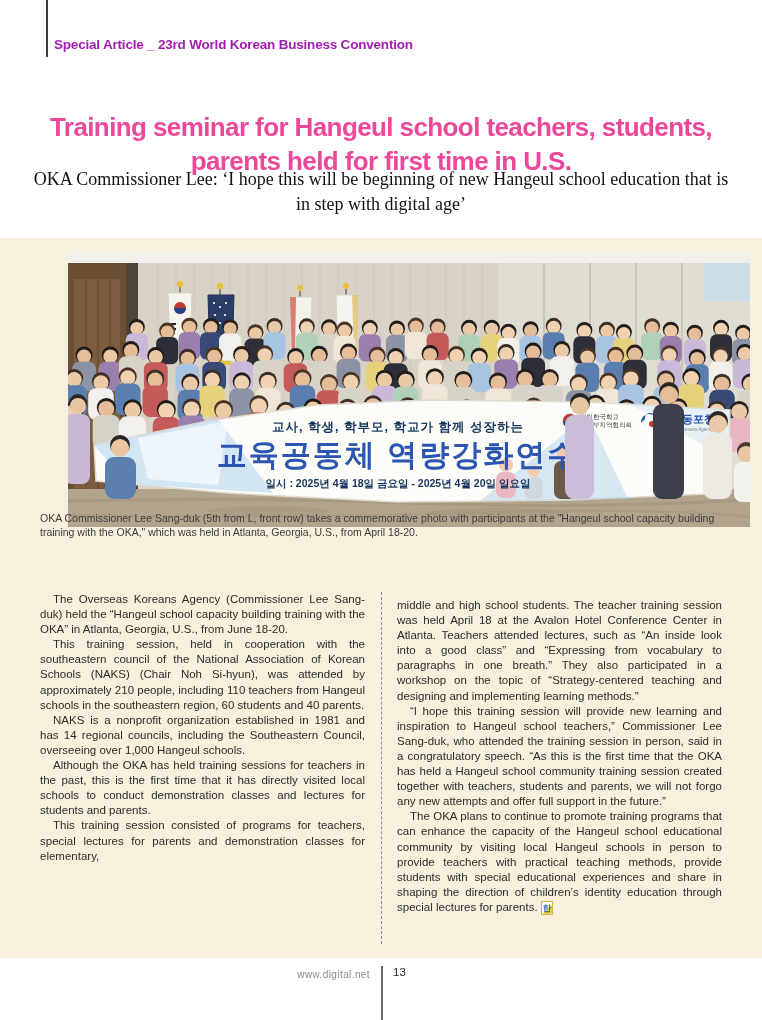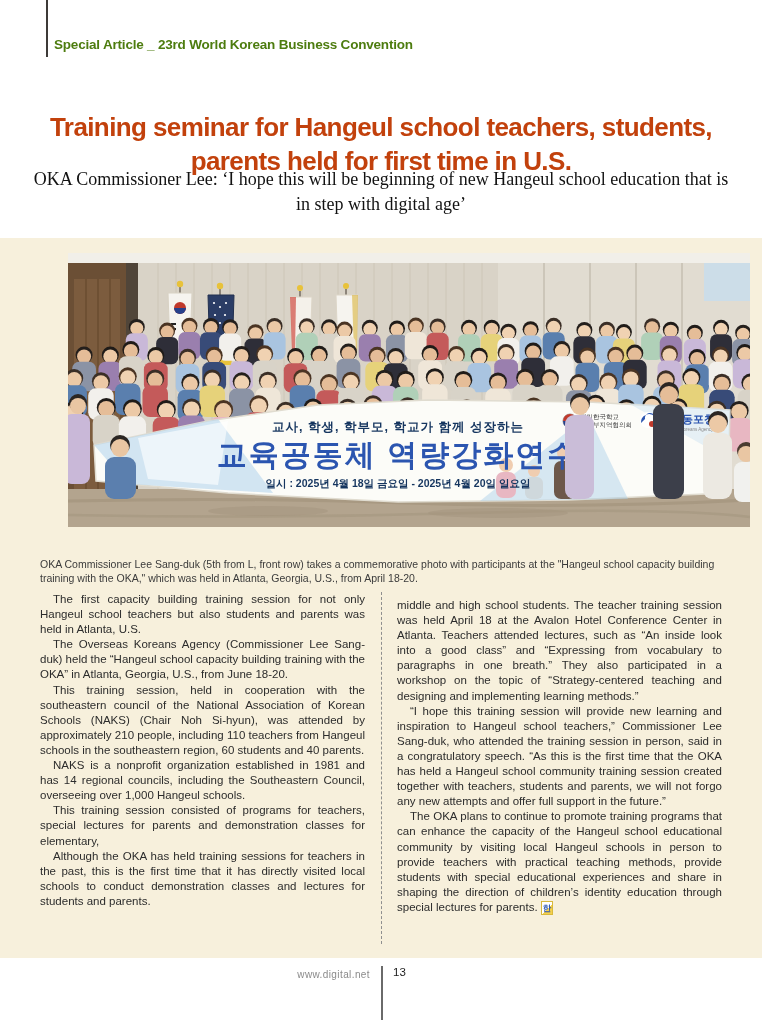--- a/index.html
+++ b/index.html
@@ -1,27 +1,27 @@
 <!DOCTYPE html>
 <html><head>
 <meta charset="utf-8">
 <style>
   html,body{margin:0;padding:0;background:#ffffff;}
   .page{position:relative;width:762px;height:1020px;background:#ffffff;overflow:hidden;
         font-family:"Liberation Sans",sans-serif;}
   .band{position:absolute;left:0;top:238px;width:762px;height:720px;background:#F7F0DC;}
   .kicker-line{position:absolute;left:46px;top:0;width:2px;height:57px;background:#3d3a38;}
-  .kicker{position:absolute;left:54px;top:37px;font-size:13.5px;font-weight:bold;color:#4d7c0f;letter-spacing:-0.2px;}
-  .title{position:absolute;left:0;top:110px;width:762px;text-align:center;color:#c2410c;
+  .kicker{position:absolute;left:54px;top:37px;font-size:13.5px;font-weight:bold;color:#a21caf;letter-spacing:-0.2px;}
+  .title{position:absolute;left:0;top:110px;width:762px;text-align:center;color:#ec4899;
          font-weight:bold;font-size:26px;line-height:34px;letter-spacing:-0.6px;}
   .subtitle{position:absolute;left:31px;top:167px;width:700px;text-align:center;
             font-family:"Liberation Serif","DejaVu Serif",serif;font-size:18px;line-height:25px;color:#121212;}
   .photo{position:absolute;left:40px;top:253px;width:682px;height:274px;padding-left:28px;}
   .photo svg{display:block;}
-  .caption{position:absolute;left:40px;top:558px;width:682px;font-size:10.5px;line-height:13.5px;color:#3b3b3b;}
+  .caption{position:absolute;left:40px;top:512px;width:682px;font-size:10.5px;line-height:13.5px;color:#3b3b3b;}
   .col{position:absolute;top:592px;width:325px;}
   .col-left{left:40px;}
   .col-right{left:397px;margin-top:6px;}
   .col p{margin:0;font-size:11.5px;line-height:15.1px;text-align:justify;text-indent:13px;color:#2c2c2c;}
   .col p.cont{text-indent:0;}
   .divider{position:absolute;left:381px;top:592px;height:352px;width:0;border-left:1px dashed #8f8f8f;}
   .endmark{display:inline-block;font-size:8.5px;line-height:10px;padding:1px 1px;border:1px solid #d8b93c;
            background:linear-gradient(135deg,#ffffff 55%,#f5d04c 55%);color:#2b55b0;font-weight:bold;text-indent:0;}
   .footer-site{position:absolute;right:392px;top:969px;font-size:10px;color:#8a8a8a;letter-spacing:0.4px;}
   .footer-page{position:absolute;left:393px;top:966px;font-size:11.5px;font-weight:normal;color:#1d1d1d;}
@@ -489,26 +489,25 @@
         <rect x="-4" y="161" width="26" height="70" rx="8" fill="#c9b8d8"></rect>
       </g>
       <ellipse cx="200" cy="258" rx="60" ry="5" fill="#a3947e" opacity="0.5"></ellipse>
       <ellipse cx="430" cy="260" rx="70" ry="5" fill="#a3947e" opacity="0.5"></ellipse>
     </svg>
   </figure>
 
   <figcaption class="caption">OKA Commissioner Lee Sang-duk (5th from L, front row) takes a commemorative photo with participants at the "Hangeul school capacity building training with the OKA," which was held in Atlanta, Georgia, U.S., from April 18-20.</figcaption>
 
   <div class="col col-left">
-    <p>The first capacity building training session for not only Hangeul school teachers but also students and parents was held in Atlanta, U.S.</p>
     <p>The Overseas Koreans Agency (Commissioner Lee Sang-duk) held the “Hangeul school capacity building training with the OKA” in Atlanta, Georgia, U.S., from June 18-20.</p>
     <p>This training session, held in cooperation with the southeastern council of the National Association of Korean Schools (NAKS) (Chair Noh Si-hyun), was attended by approximately 210 people, including 110 teachers from Hangeul schools in the southeastern region, 60 students and 40 parents.</p>
     <p>NAKS is a nonprofit organization established in 1981 and has 14 regional councils, including the Southeastern Council, overseeing over 1,000 Hangeul schools.</p>
+    <p>Although the OKA has held training sessions for teachers in the past, this is the first time that it has directly visited local schools to conduct demonstration classes and lectures for students and parents.</p>
     <p>This training session consisted of programs for teachers, special lectures for parents and demonstration classes for elementary,</p>
-    <p>Although the OKA has held training sessions for teachers in the past, this is the first time that it has directly visited local schools to conduct demonstration classes and lectures for students and parents.</p>
   </div>
 
   <div class="divider"></div>
 
   <div class="col col-right">
     <p class="cont">middle and high school students. The teacher training session was held April 18 at the Avalon Hotel Conference Center in Atlanta. Teachers attended lectures, such as “An inside look into a good class” and “Expressing from vocabulary to paragraphs in one breath.” They also participated in a workshop on the topic of “Strategy-centered teaching and designing and implementing learning methods.”</p>
     <p>“I hope this training session will provide new learning and inspiration to Hangeul school teachers,” Commissioner Lee Sang-duk, who attended the training session in person, said in a congratulatory speech. “As this is the first time that the OKA has held a Hangeul school community training session created together with teachers, students and parents, we will not forgo any new attempts and offer full support in the future.”</p>
     <p><span>The OKA plans to continue to promote training programs that can enhance the capacity of the Hangeul school educational community by visiting local Hangeul schools in person to provide teachers with practical teaching methods, provide students with special educational experiences and share in shaping the direction of children’s identity education through special lectures for parents.</span>
       <span class="endmark">한</span></p>
   </div>

